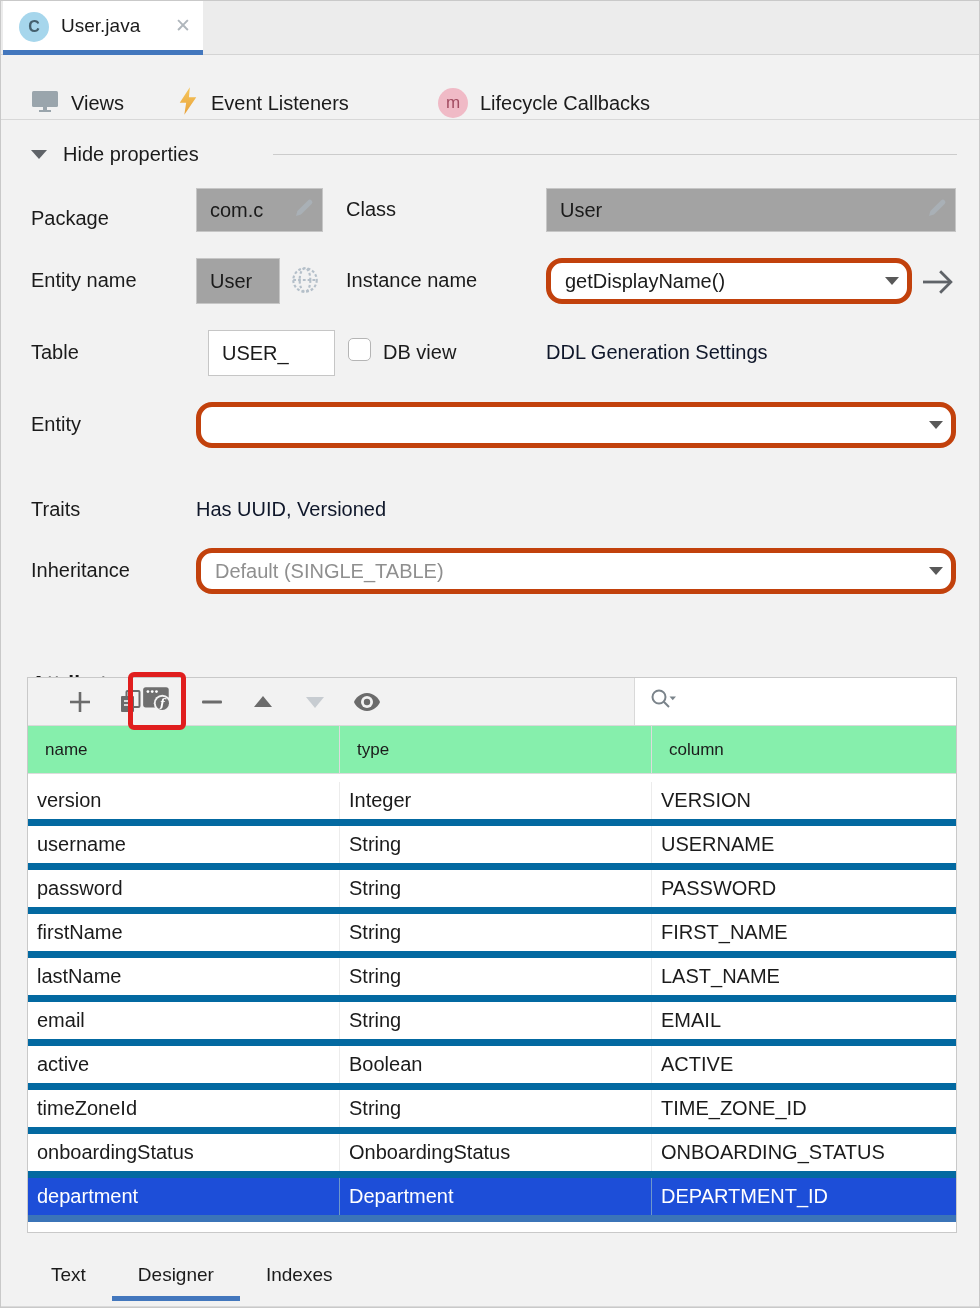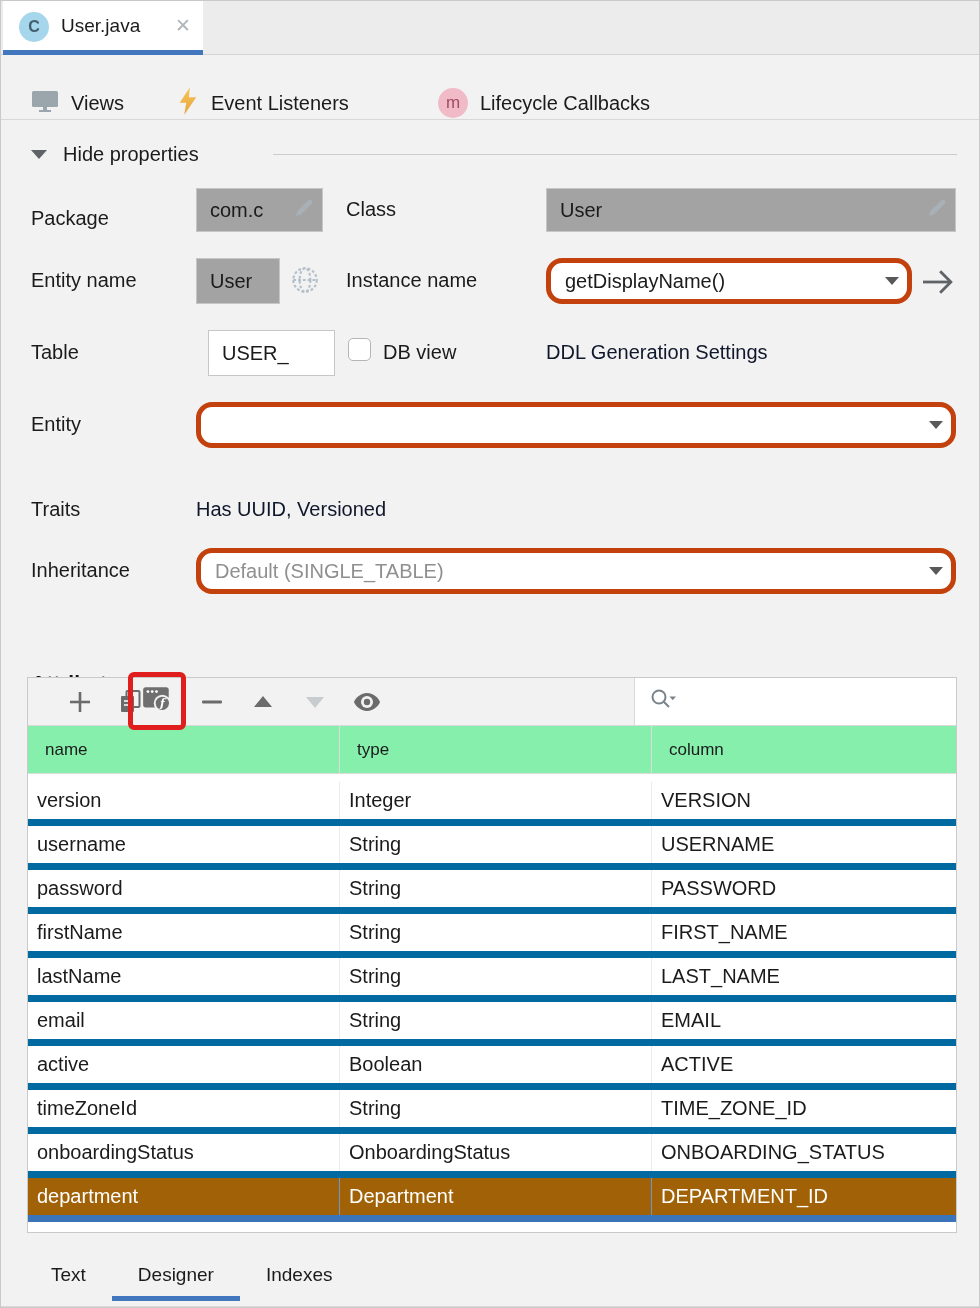--- a/index.html
+++ b/index.html
@@ -67,21 +67,21 @@
                  background:#86efac; border-bottom:1px solid #DCDCDC; font-size:17px; }
   .hcell { display:flex; align-items:center; padding-left:17px; border-right:1px solid #DCDCDC; }
   .hcell:last-child { border-right:none; }
   .w0 { width:312px; } .w1 { width:312px; } .w2 { flex:1; }
 
   .attr-body { position:absolute; left:0; top:104px; width:100%; }
   .trow { display:flex; height:44px; border-bottom:7px solid #0369a1; font-size:20px; }
   .tcell { display:flex; align-items:center; padding-left:9px; border-right:1px solid #ECECEC;
            overflow:hidden; white-space:nowrap; }
   .tcell:last-child { border-right:none; }
-  .trow.selected { background:#a16207; color:#FFFFFF; border-bottom-color:#3B74B8; }
+  .trow.selected { background:#1d4ed8; color:#FFFFFF; border-bottom-color:#3B74B8; }
   .trow.selected .tcell { border-right-color:#6E97CC; }
 
   
   .footer { position:absolute; left:0; top:1232px; width:100%; height:76px; background:#F2F2F2; }
   .footer-tabs { position:absolute; left:24px; top:16px; display:flex; }
   .ftab { position:relative; padding:0 26px; line-height:52px; font-size:19px; cursor:pointer; }
   .ftab.active::after { content:""; position:absolute; left:0; bottom:0; width:100%; height:5px;
                         background:#4377BD; }
   .footer-edge { position:absolute; left:0; bottom:0; width:100%; height:3px; background:#DADADA; }
 </style>

